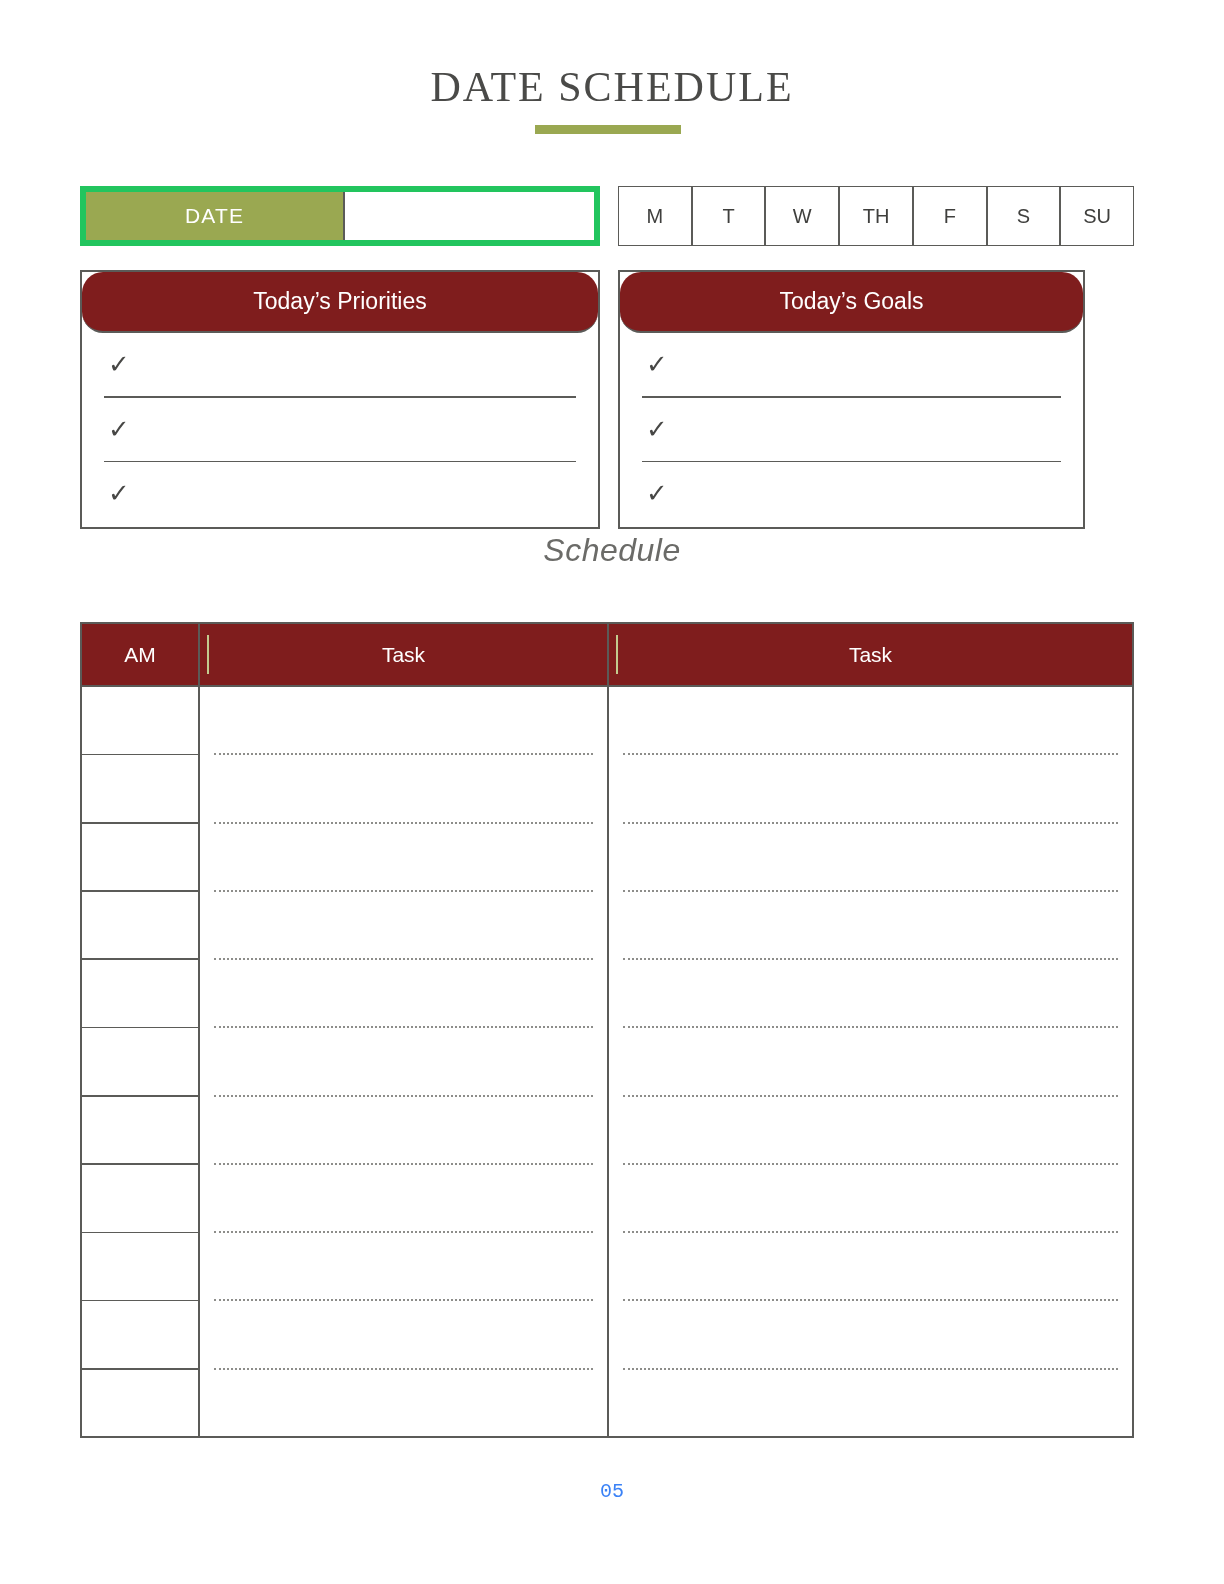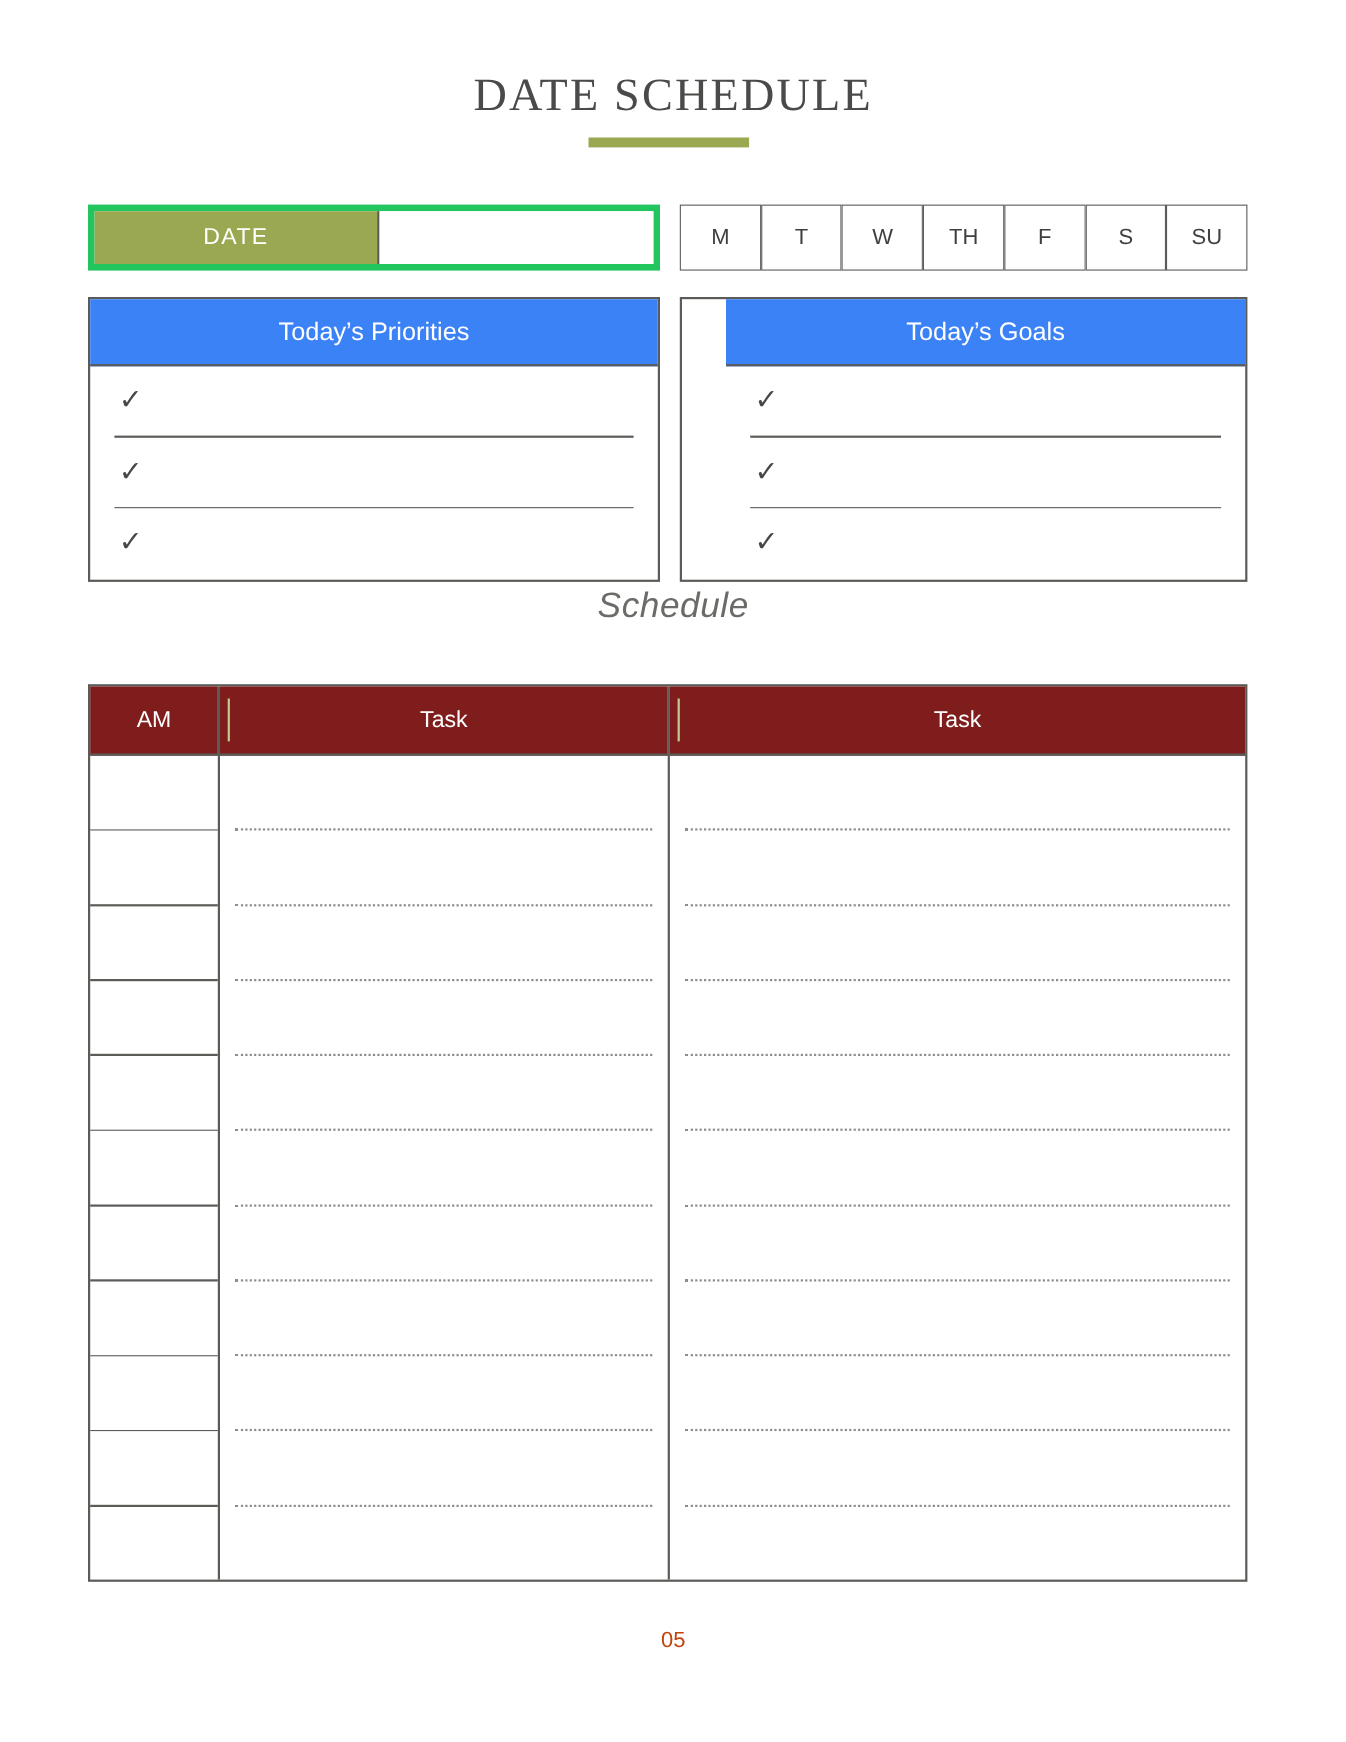--- a/index.html
+++ b/index.html
@@ -91,31 +91,32 @@
 
   
   .panel {
     position: absolute;
     top: 270px;
     height: 259px;
     border: 2px solid #5b5b58;
     background: #ffffff;
   }
   .panel.left  { left: 80px;  width: 520px; }
-  .panel.right { left: 618px; width: 516px; padding-left: 40px; }
+  .panel.right { left: 618px; width: 467px; }
 
   .panel-head {
     height: 61px;
-    background: #3b82f6;
+    background: #7f1d1d;
     color: #ffffff;
     font-size: 23px;
     display: flex;
     align-items: center;
     justify-content: center;
     border-bottom: 2px solid #5b5b58;
+    border-radius: 21px;
   }
 
   .panel-body {
     height: 194px;
     position: relative;
   }
 
   .check-row {
     position: relative;
     height: 64.6px;
@@ -227,23 +228,23 @@
     border-bottom: 2px dotted #8d8d8a;
   }
 
   
   .page-num {
     position: absolute;
     left: 0;
     top: 1480px;
     width: 1224px;
     text-align: center;
-    font-family: Liberation Sans, sans-serif;
+    font-family: Liberation Mono, monospace;
     font-size: 20px;
-    color: #c2410c;
+    color: #3b82f6;
   }
 </style>
 </head>
 <body>
 
 <div class="page-title">DATE SCHEDULE</div>
 <div class="title-rule"></div>
 
 <div class="date-row">
   <div class="date-label">DATE</div>

